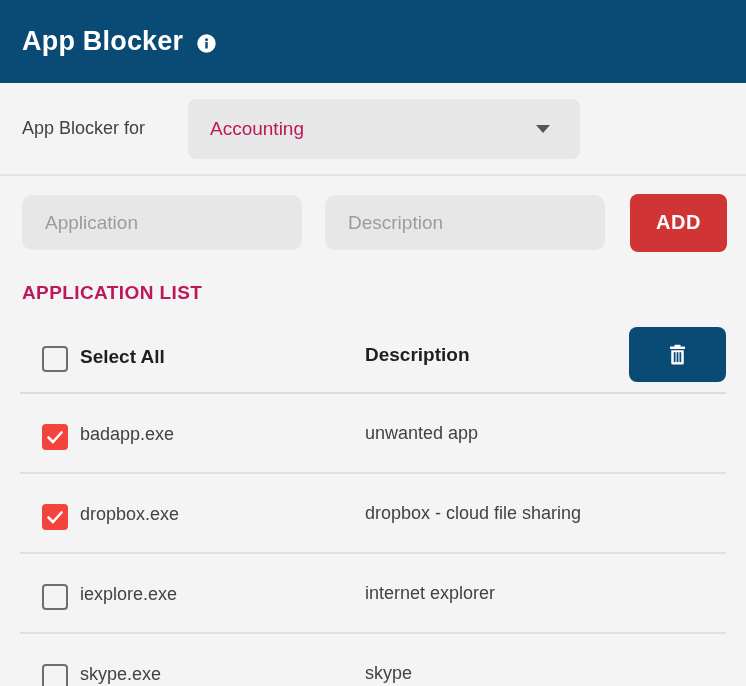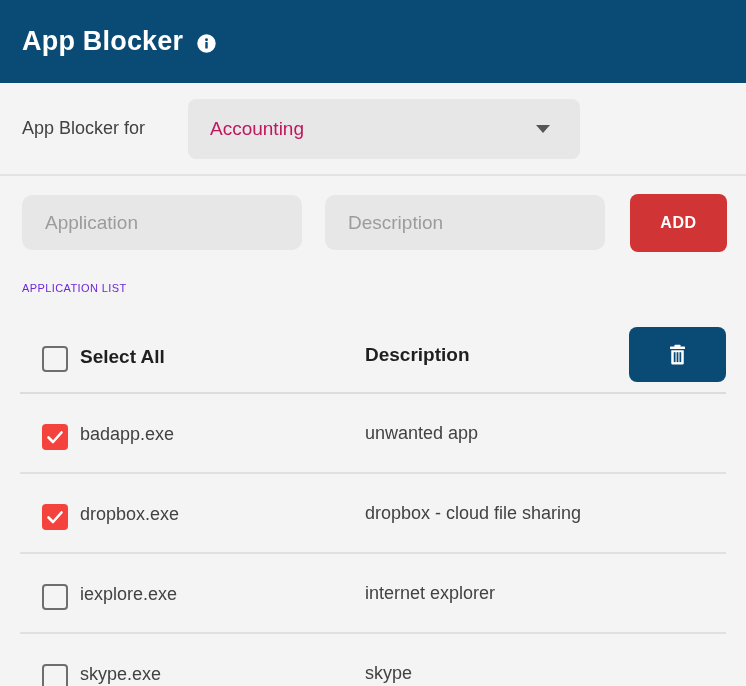--- a/index.html
+++ b/index.html
@@ -95,34 +95,34 @@
   .text-input::placeholder { color: #9c9c9c; opacity: 1; }
   .text-input + .text-input { margin-left: 23px; }
   .add-button {
     margin-left: auto;
     width: 97px;
     height: 58px;
     background: #d13434;
     color: #ffffff;
     border: none;
     border-radius: 8px;
-    font-size: 16px;
+    font-size: 20px;
     font-weight: bold;
     letter-spacing: 0.6px;
     font-family: "Liberation Sans", "DejaVu Sans", sans-serif;
     cursor: pointer;
   }
 
   
   .list-heading {
     padding: 13px 22px 0;
-    font-size: 11px;
-    font-weight: 400;
+    font-size: 19px;
+    font-weight: 700;
     letter-spacing: 0.4px;
-    color: #6d28d9;
+    color: #be185d;
     height: 30px;
   }
   .app-table {
     margin: 18px 20px 0;
   }
   .table-header-row {
     height: 77px;
     display: flex;
     align-items: center;
     border-bottom: 2px solid #dcdcdc;

